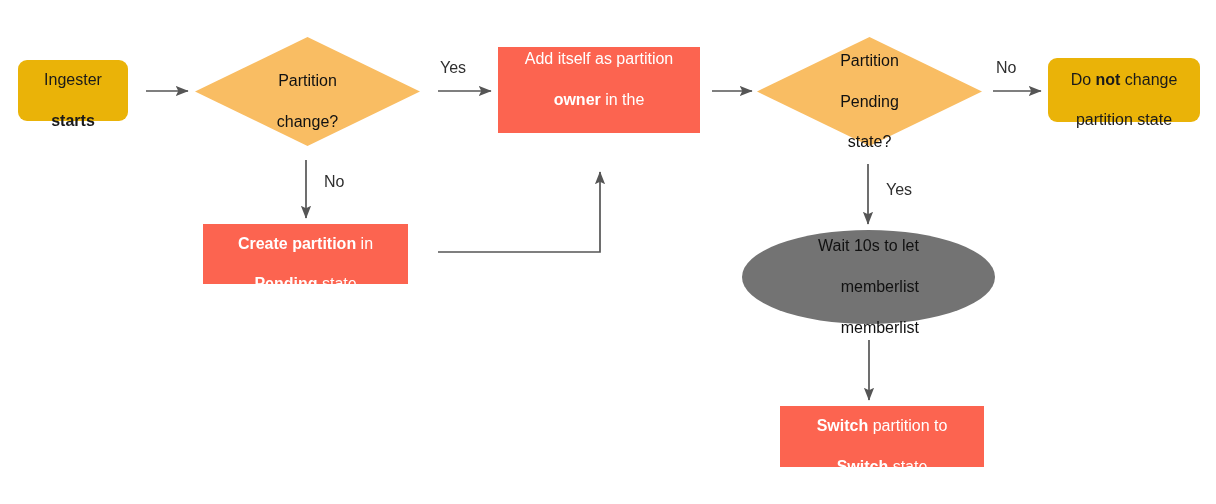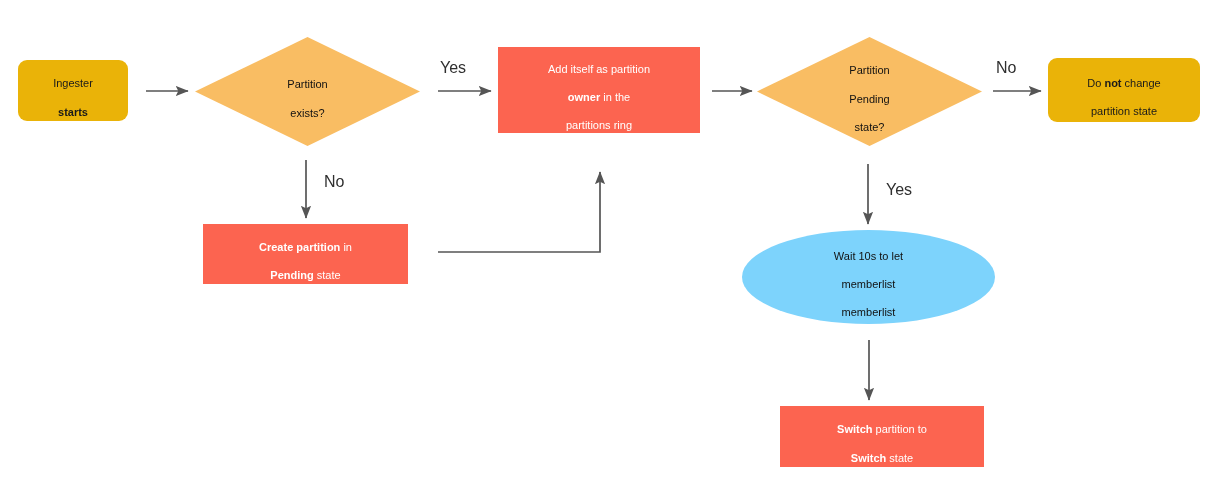--- a/index.html
+++ b/index.html
@@ -18,21 +18,21 @@
     overflow: hidden;
   }
   .node {
     position: absolute;
     box-sizing: border-box;
     display: flex;
     align-items: center;
     justify-content: center;
     text-align: center;
     line-height: 1.28;
-    font-size: 11px;
+    font-size: 16px;
     color: #111111;
     white-space: pre-line;
   }
   .node.gray {
     background: #eab308;
     border-radius: 9px;
     color: #1a1a1a;
   }
   .node.red {
     background: #fc6450;
@@ -48,23 +48,24 @@
     background: #f9bd63;
     -webkit-clip-path: polygon(50% 0%, 100% 50%, 50% 100%, 0% 50%);
     clip-path: polygon(50% 0%, 100% 50%, 50% 100%, 0% 50%);
   }
   .diamond-label {
     position: relative;
     z-index: 2;
     color: #111111;
   }
   .node.ellipse {
-    background: #7dd3fc;
+    background: #737373;
     border-radius: 50%;
     color: #111111;
+    text-align: right;
   }
   .edge-label {
     position: absolute;
     font-size: 16px;
     color: #2f2f2f;
     white-space: nowrap;
     line-height: 1;
   }
   .svg-layer {
     position: absolute;
@@ -109,21 +110,21 @@
     <div>
       <span>Ingester</span><br>
       <b>starts</b>
     </div>
   </div>
 
   <div class="node diamond-wrap" style="left:195px; top:37px; width:225px; height:109px;">
     <div class="diamond-shape"></div>
     <div class="diamond-label">
       <span>Partition</span><br>
-      <span>exists?</span>
+      <span>change?</span>
     </div>
   </div>
 
   <div class="node red" style="left:498px; top:47px; width:202px; height:86px;">
     <div>
       <span>Add itself as partition</span><br>
       <b>owner</b><span> in the</span><br>
       <span>partitions ring</span>
     </div>
   </div>

